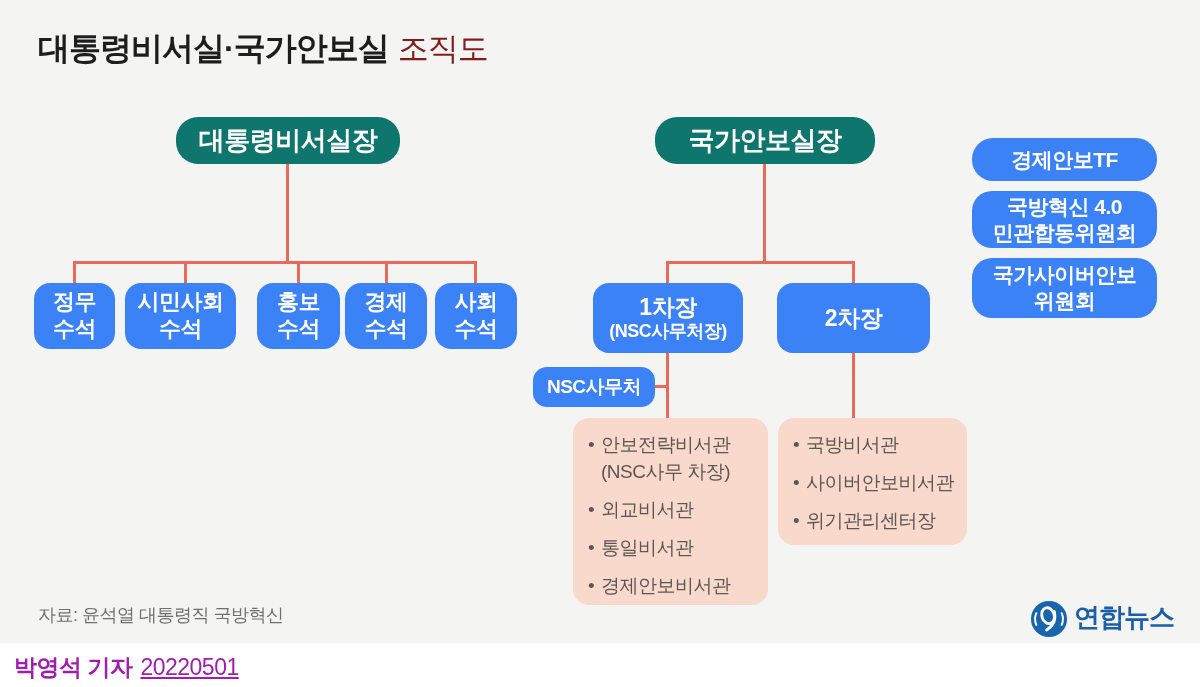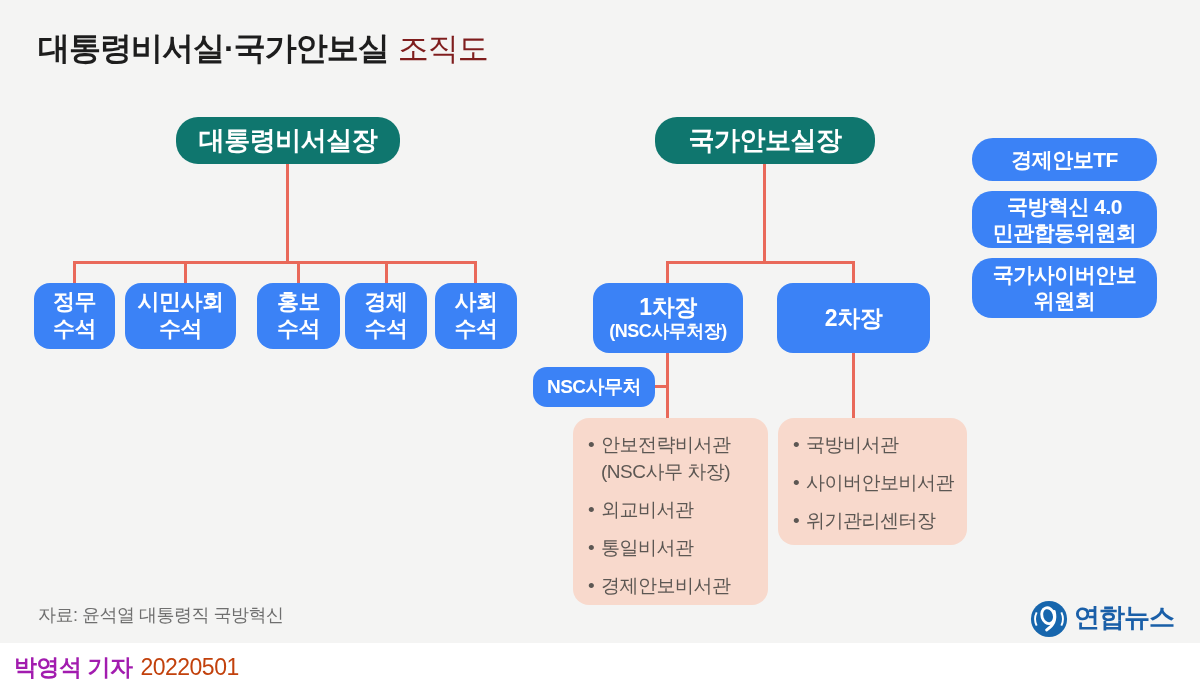--- a/index.html
+++ b/index.html
@@ -29,21 +29,21 @@
   .direct-label { position:absolute; left:972px; top:103px; width:185px; text-align:center;
                   font-size:21px; color:#2e2e2e; letter-spacing:-0.5px; }
 
   .source { position:absolute; left:38px; top:603px; font-size:18px; color:#6f6f6f; letter-spacing:-0.5px; }
 
   .logo { position:absolute; left:1030px; top:600px; display:flex; align-items:flex-start; }
   .logo-text { color:#1a5fa8; font-size:26px; font-weight:700; margin-left:6px; letter-spacing:-1px; }
 
   .byline { position:absolute; left:14px; top:652px; font-size:23px; letter-spacing:-0.5px; }
   .byline .name { font-weight:700; color:#a21caf; }
-  .byline .date { font-weight:400; color:#c2410c; margin-left:8px; }
+  .byline .date { font-weight:400; color:#a21caf; margin-left:8px;text-decoration:underline; }
 </style>
 </head>
 <body>
 
 <div class="canvas">
   <div class="chart-bg"></div>
 
   <div class="title">
     <span class="main">대통령비서실·국가안보실</span><span class="sub">조직도</span>
   </div>

